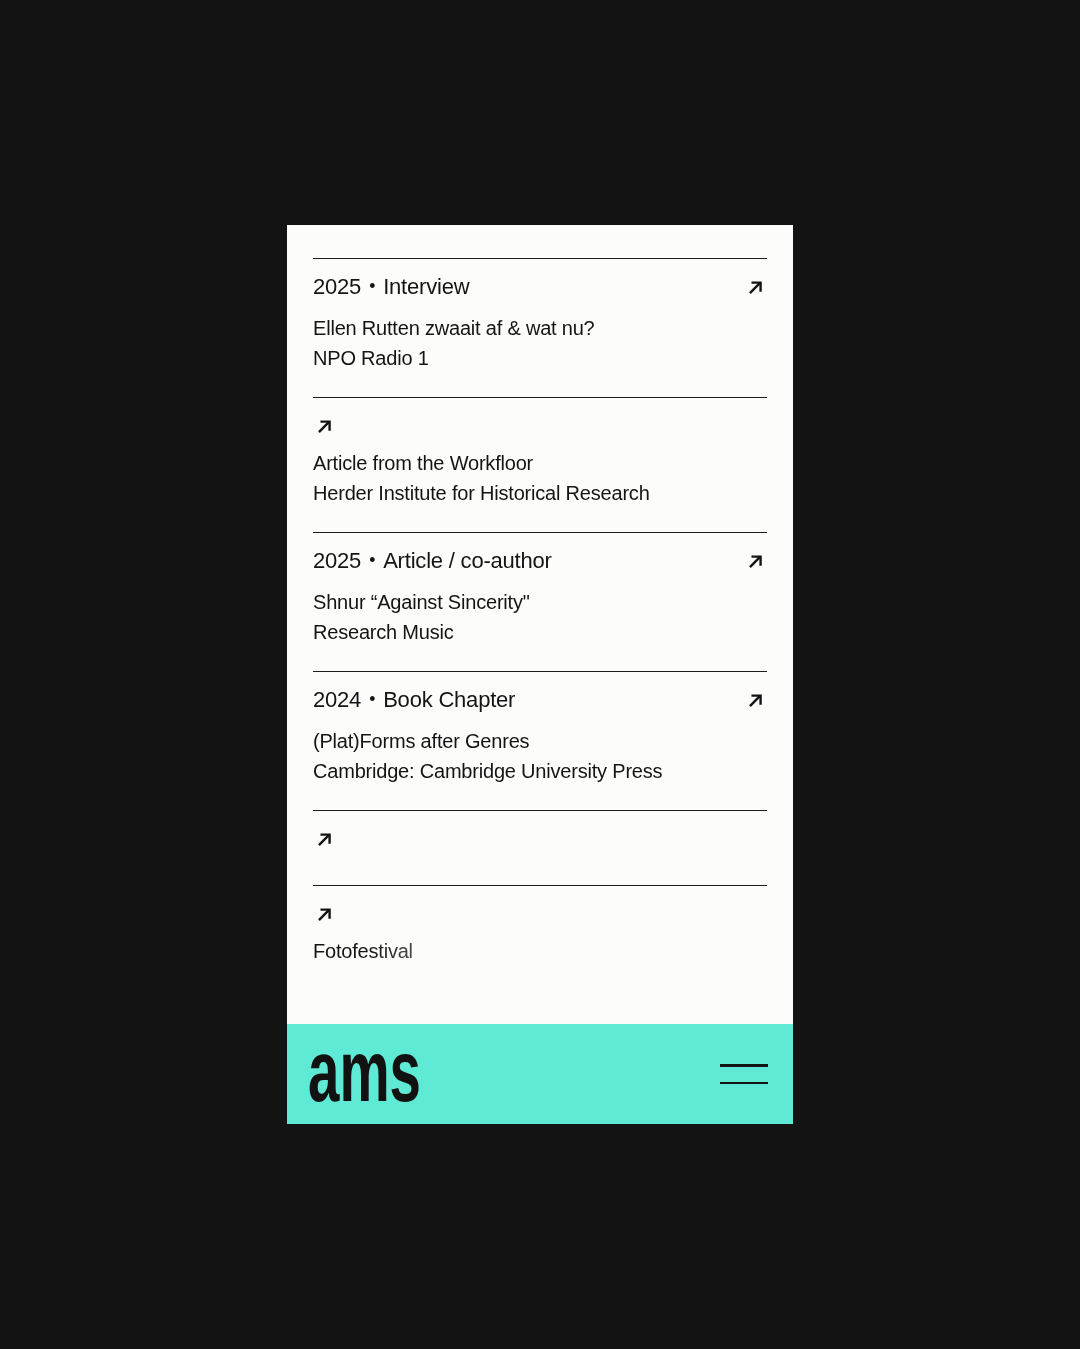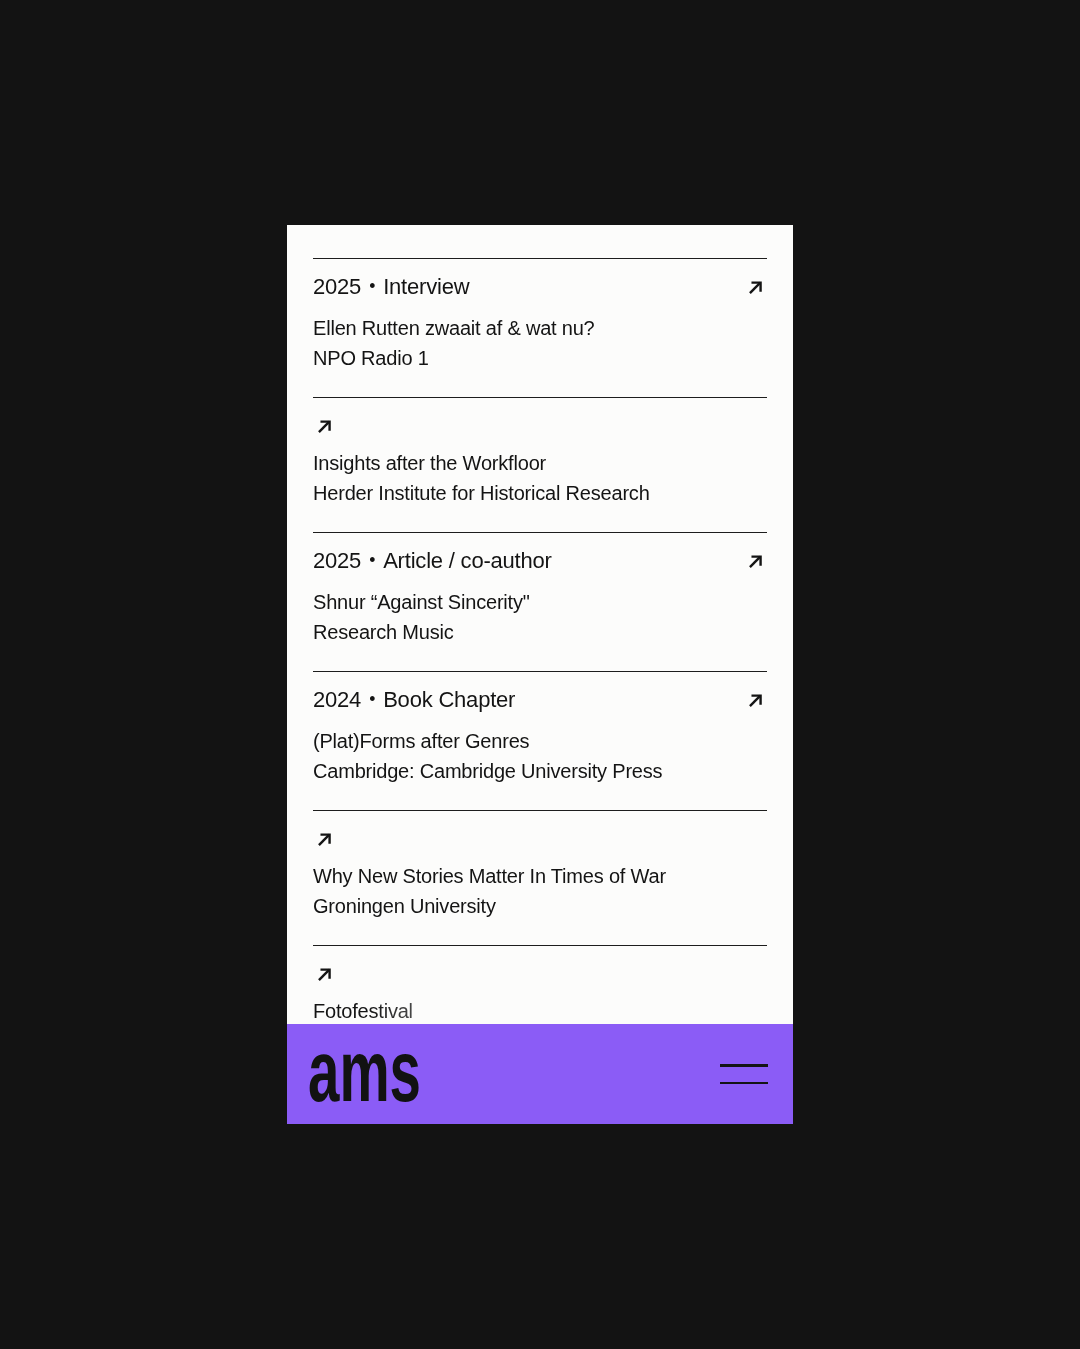--- a/index.html
+++ b/index.html
@@ -67,21 +67,21 @@
   }
   .titles span { display: block; }
   .entry--clipped .titles .t1 {
     -webkit-mask-image: linear-gradient(to right, #000 12%, rgba(0,0,0,0.05) 55%);
     mask-image: linear-gradient(to right, #000 12%, rgba(0,0,0,0.05) 55%);
   }
   .card-footer {
     position: absolute;
     left: 0; right: 0; bottom: 0;
     height: 100px;
-    background: #8b5cf6;
+    background: #5eead4;
     display: flex;
     align-items: center;
     justify-content: space-between;
     padding: 0 25px 0 21px;
     margin-top: 16px;
   }
   .logo { display: block; cursor: pointer; }
   .logo svg { display: block; }
   .menu-btn {
     background: none;
@@ -127,21 +127,21 @@
       <article class="entry">
         <div class="entry-head">
           <span class="arrow">
             <svg viewBox="0 0 24 24" fill="none" stroke="#141414" stroke-width="2.5">
                 <path d="M6.2 17.8 L17 7"></path>
                 <path d="M7.8 6.9 H17.3 V16.4"></path>
               </svg>
           </span>
         </div>
         <p class="titles">
-          <span class="t1">Insights after the Workfloor</span>
+          <span class="t1">Article from the Workfloor</span>
           <span class="t2">Herder Institute for Historical Research</span>
         </p>
       </article>
 
       <article class="entry">
         <div class="entry-head">
           <h3 class="meta"><span>2025</span><span class="bullet">•</span><span>Article / co-author</span></h3>
           <span class="arrow">
             <svg viewBox="0 0 24 24" fill="none" stroke="#141414" stroke-width="2.5">
                 <path d="M6.2 17.8 L17 7"></path>
@@ -173,24 +173,20 @@
 
       <article class="entry">
         <div class="entry-head">
           <span class="arrow">
             <svg viewBox="0 0 24 24" fill="none" stroke="#141414" stroke-width="2.5">
                 <path d="M6.2 17.8 L17 7"></path>
                 <path d="M7.8 6.9 H17.3 V16.4"></path>
               </svg>
           </span>
         </div>
-        <p class="titles">
-          <span class="t1">Why New Stories Matter In Times of War</span>
-          <span class="t2">Groningen University</span>
-        </p>
       </article>
 
       <article class="entry entry--clipped">
         <div class="entry-head">
           <span class="arrow">
             <svg viewBox="0 0 24 24" fill="none" stroke="#141414" stroke-width="2.5">
                 <path d="M6.2 17.8 L17 7"></path>
                 <path d="M7.8 6.9 H17.3 V16.4"></path>
               </svg>
           </span>

